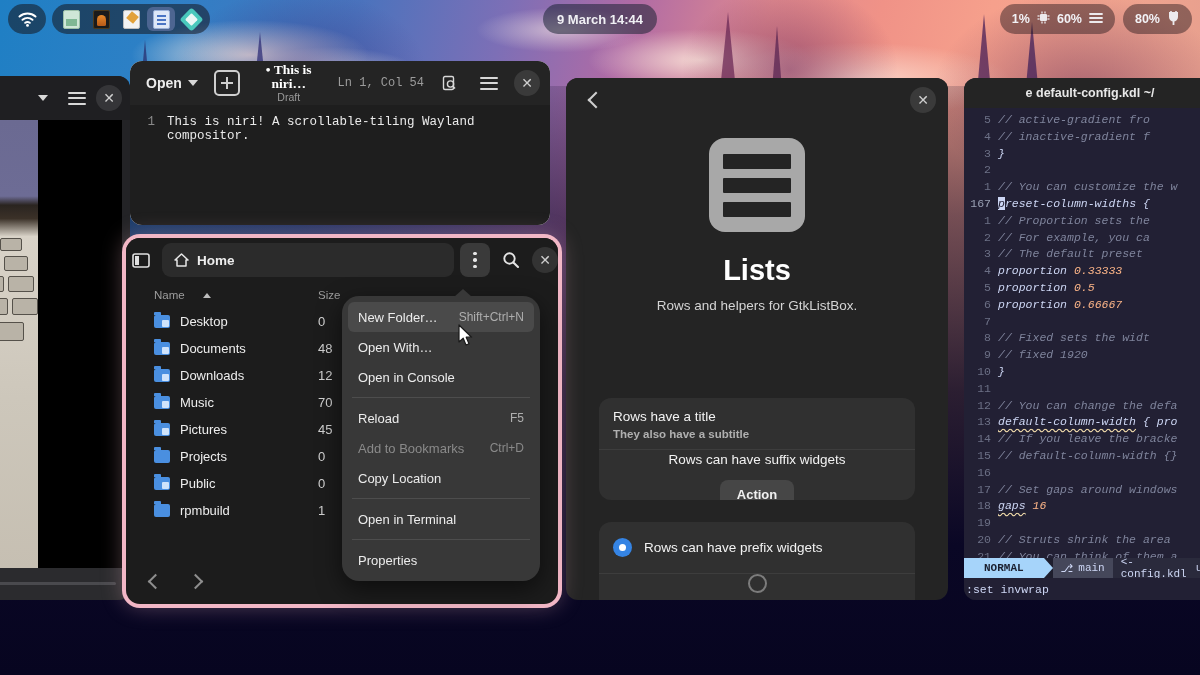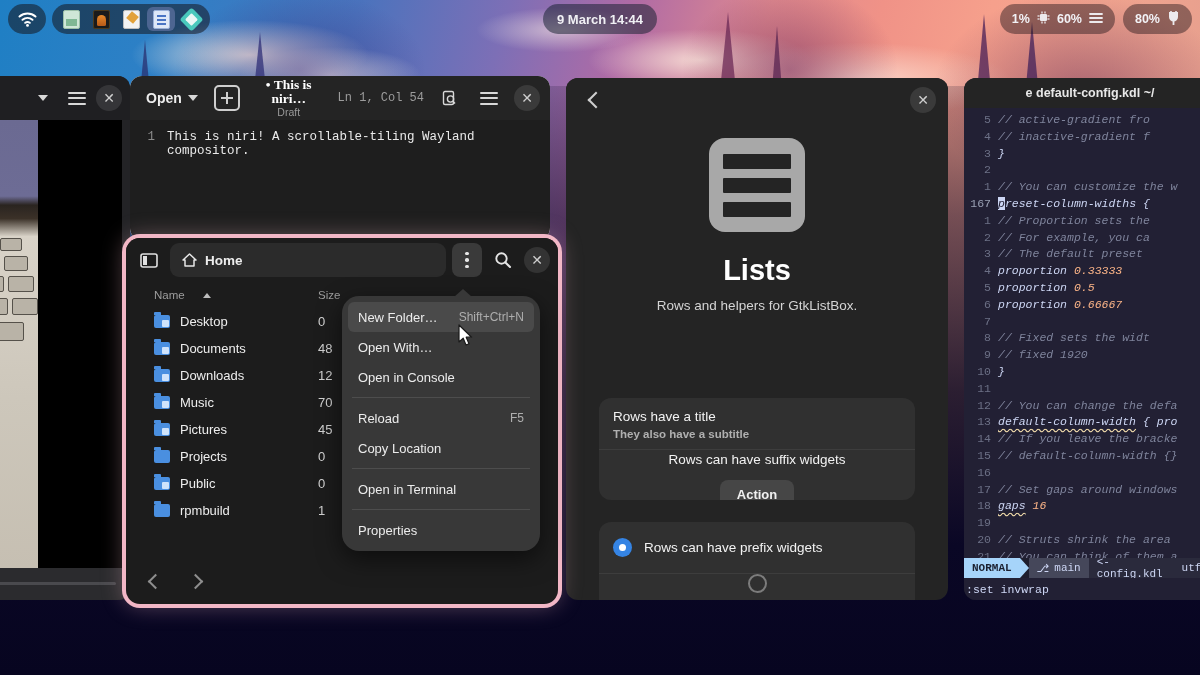--- a/index.html
+++ b/index.html
@@ -117,21 +117,21 @@
       linear-gradient(180deg,#6b6a92 0%,#6d6c95 17%, #2a2420 19%, #3b3128 22%, #d9d3c8 26%, #cdc7bb 62%, #c6bfb2 100%);
   }
   .photo .keys { position:absolute; left:0; top:118px; width:118px; height:180px; }
   .photo .keys i {
     position:absolute; display:block; background:#b9b3a7; border:1px solid #55514a; border-radius:2px;
   }
   #imgviewer .bottombar { position:absolute; left:0; right:0; bottom:0; height:32px; background:#2b2b2e; }
   #imgviewer .bottombar::after { content:""; position:absolute; left:8px; right:14px; top:14px; height:3px; background:#4a4a4e; border-radius:2px; }
 
   
-  #editor { left:130px; top:76px; width:420px; height:164px; background:#ffffff; z-index:12; }
+  #editor { left:130px; top:61px; width:420px; height:164px; background:#ffffff; z-index:12; }
   #editor .hdr { background:#242424; padding:0 10px; gap:10px; }
   .open-btn { display:flex; align-items:center; gap:6px; color:#ededed; font-size:14px; font-weight:600; padding:4px 6px; border-radius:6px; }
   .caret-down { width:0;height:0;border-left:5px solid transparent;border-right:5px solid transparent;border-top:6px solid #d8d8d8; }
   .newtab-btn { width:26px;height:26px;border:2px solid #cfcfcf;border-radius:5px;position:relative; }
   .newtab-btn::before,.newtab-btn::after{content:"";position:absolute;background:#cfcfcf;}
   .newtab-btn::before{left:50%;top:5px;bottom:5px;width:2px;transform:translateX(-50%);}
   .newtab-btn::after{top:50%;left:5px;right:5px;height:2px;transform:translateY(-50%);}
   .ed-title { flex:1; text-align:center; line-height:1.05; }
   .ed-title .t { font-size:13.5px; font-weight:700; color:#fff;font-family:Liberation Serif, serif; }
   .ed-title .s { font-size:10.5px; color:#9a9a9a; }
@@ -144,21 +144,21 @@
   .hamburger { width:18px;height:13px;position:relative; }
   .hamburger i{position:absolute;left:0;right:0;height:2px;background:#d8d8d8;border-radius:1px;}
   .hamburger i:nth-child(1){top:0}.hamburger i:nth-child(2){top:5.5px}.hamburger i:nth-child(3){top:11px}
 
   
   #files {
     left:126px; top:238px; width:432px; height:366px;
     background:#1c1c1c; border-radius:14px; z-index:20;
     box-shadow: 0 0 0 4px #f2b7c6, 0 0 22px 2px rgba(242,183,198,.35);
   }
-  #files .hdr { background:#1c1c1c; padding:0 8px; gap:6px; }
+  #files .hdr { background:#1c1c1c; padding:0 0; gap:6px; }
   .path-entry {
     flex:1; height:34px; background:#2b2b2b; border-radius:9px;
     display:flex; align-items:center; gap:8px; padding:0 12px; color:#ededed; font-size:13.5px; font-weight:600;
   }
   .kebab { width:30px;height:34px;border-radius:8px;background:#3a3a3a;display:flex;flex-direction:column;align-items:center;justify-content:center;gap:3px; }
   .kebab i{width:3.5px;height:3.5px;border-radius:50%;background:#e6e6e6;display:block;}
   .col-head { position:absolute; left:0; right:0; top:44px; height:26px; display:flex; align-items:center; font-size:11.5px; color:#9d9d9d; }
   .col-head .c-name { padding-left:28px; display:flex; align-items:center; gap:18px; }
   .caret-up { width:0;height:0;border-left:4px solid transparent;border-right:4px solid transparent;border-bottom:5px solid #bdbdbd; }
   .col-head .c-size { position:absolute; left:192px; }
@@ -230,21 +230,21 @@
   .nline { display:flex; font-family:"Liberation Mono", monospace; font-size:11.5px; line-height:16.8px; white-space:nowrap; }
   .nline .ln { width:34px; text-align:right; color:#6c7086; padding-right:7px; flex:none; }
   .nline .ln.cur { color:#9aa0b4; }
   .nline .src { color:#cdd6f4; }
   .c-cmt { color:#7f849c; font-style:italic; }
   .c-key { color:#cdd6f4; }
   .c-num { color:#fab387; }
   .c-under { text-decoration: underline wavy #f9e2af; text-underline-offset:3px; }
   .cursorblk { background:#cdd6f4; color:#222034; }
   .nstatus { position:absolute; left:0; right:0; bottom:22px; height:20px; display:flex; align-items:center; font-family:"Liberation Mono",monospace; font-size:11px; }
-  .st-mode { background:#a6d4fa; color:#1b2030; font-weight:700; padding:0 8px; height:20px; display:flex; align-items:center; }
+  .st-mode { background:#a6d4fa; color:#1b2030; font-weight:700; padding:0 20px; height:20px; display:flex; align-items:center; }
   .st-arrow { width:0;height:0;border-top:10px solid transparent;border-bottom:10px solid transparent;border-left:9px solid #a6d4fa; }
   .st-branch { background:#45475a; color:#cdd6f4; padding:0 8px; height:20px; display:flex; align-items:center; gap:5px; }
   .st-file { background:#2a2a3c; color:#cdd6f4; padding:0 8px; height:20px; display:flex; align-items:center; gap:9px; flex:1; }
   .ncmd { position:absolute; left:0; right:0; bottom:0; height:22px; background:#222034; color:#cdd6f4; font-family:"Liberation Mono",monospace; font-size:11.5px; display:flex; align-items:center; padding-left:2px; }
 </style>
 </head>
 <body>
 
 <div id="wallpaper">
   <div class="wp-sky"></div>
@@ -432,20 +432,24 @@
          <span class="acc"></span>
        </div>
     <div class="mi">
          <span>Open in Console</span>
          <span class="acc"></span>
        </div>
     <div class="msep"></div>
     <div class="mi">
          <span>Reload</span>
          <span class="acc">F5</span>
+       </div>
+    <div class="mi disabled">
+         <span>Add to Bookmarks</span>
+         <span class="acc">Ctrl+D</span>
        </div>
     <div class="mi">
          <span>Copy Location</span>
          <span class="acc"></span>
        </div>
     <div class="msep"></div>
     <div class="mi">
          <span>Open in Terminal</span>
          <span class="acc"></span>
        </div>

